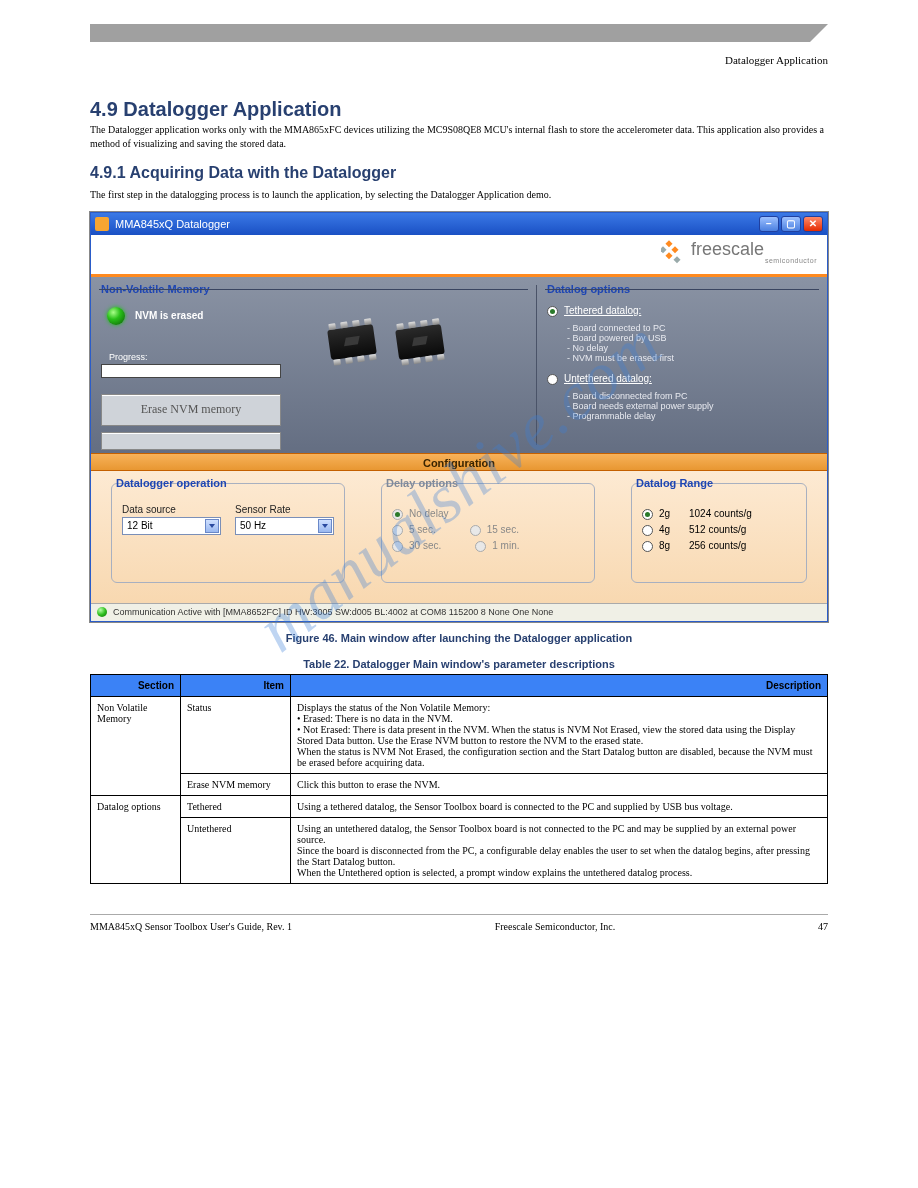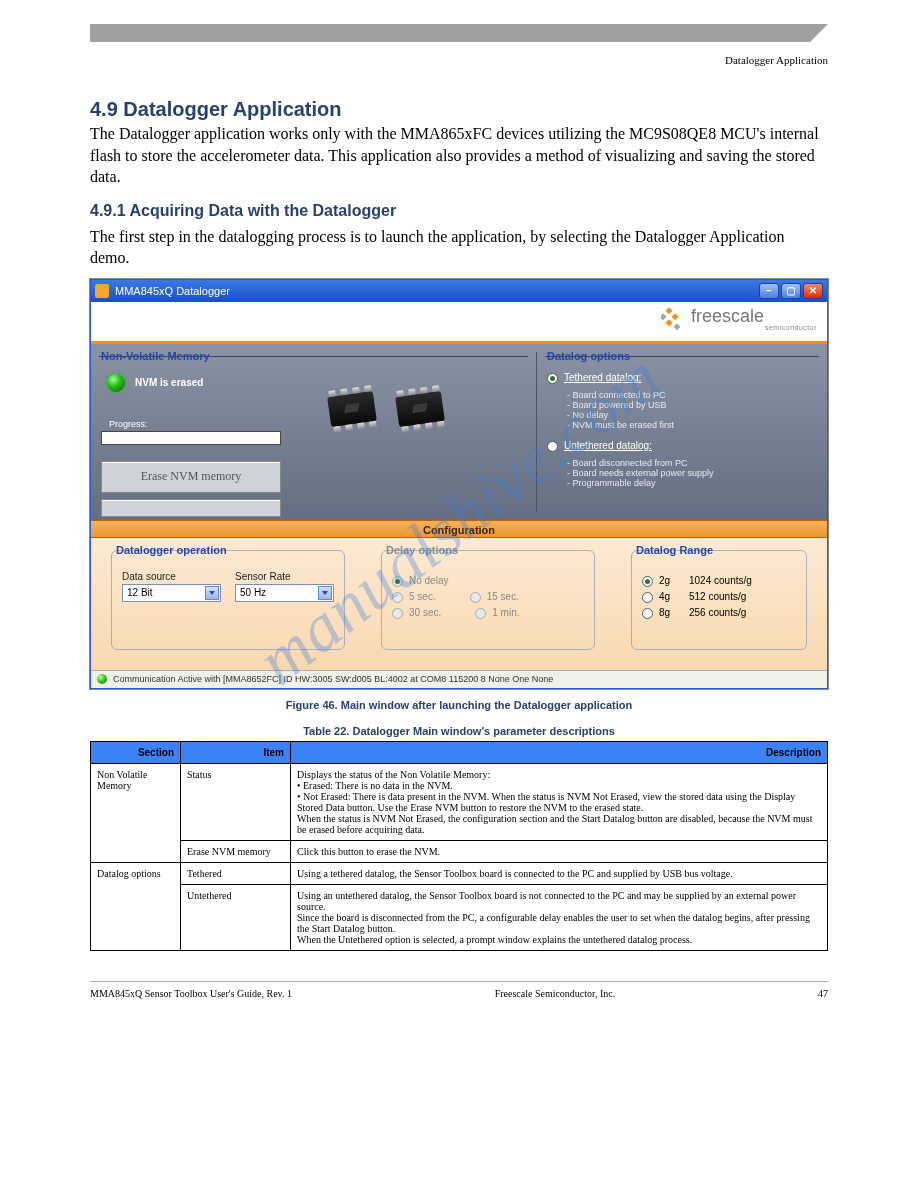--- a/index.html
+++ b/index.html
@@ -7,21 +7,21 @@
   
   .page { padding: 24px 90px 40px 90px; position: relative; }
   .topbar { display: flex; margin-bottom: 8px; }
   .topbar-left { flex: 1; height: 18px; background: #a0a0a0; }
   .topbar-right { width: 0; height: 0; border-top: 18px solid #a0a0a0; border-right: 18px solid transparent; }
   
   .header-text { font-family: "Times New Roman", serif; font-size: 11px; padding: 4px 0 2px 0; display:flex; justify-content:space-between;}
   
   .section-h1 { font-family: Arial, sans-serif; font-size: 20px; font-weight: bold; color:#284070; margin: 30px 0 2px 0; }
   .section-h2 { font-family: Arial, sans-serif; font-size: 16px; font-weight: bold; color:#284070; margin: 14px 0 6px 0; }
-  .body-p { font-family: "Times New Roman", serif; font-size: 16px; line-height: 1.35; margin-bottom: 4px; }
+  .body-p { font-family: "Times New Roman", serif; font-size: 10px; line-height: 1.35; margin-bottom: 4px; }
   
   
   .winshot { border: 1px solid #2a5cc9; margin: 10px 0 6px 0; font-size: 10px; box-shadow: 0 0 0 1px #888; }
   .titlebar { background: linear-gradient(#3b79e6,#1a50c4); color:#fff; height:22px; display:flex; align-items:center; padding:0 4px; font-size:11px; }
   .titlebar .ticon { width:14px; height:14px; background:#f7a531; margin-right:6px; display:inline-block; border-radius:2px;}
   .titlebar .spacer { flex:1; }
   .wbtn { width:20px; height:16px; margin-left:2px; border:1px solid #2040a0; display:flex; align-items:center; justify-content:center; font-weight:bold; font-size:10px; background: linear-gradient(#9cc0ff,#4a7fe0); border-radius:3px; }
   .wbtn.close { background: linear-gradient(#ff8a6a,#e52a00); color:#fff;}
   
   .brandrow { background:#fff; height:42px; border-bottom:3px solid #ff8a1f; position:relative;}

